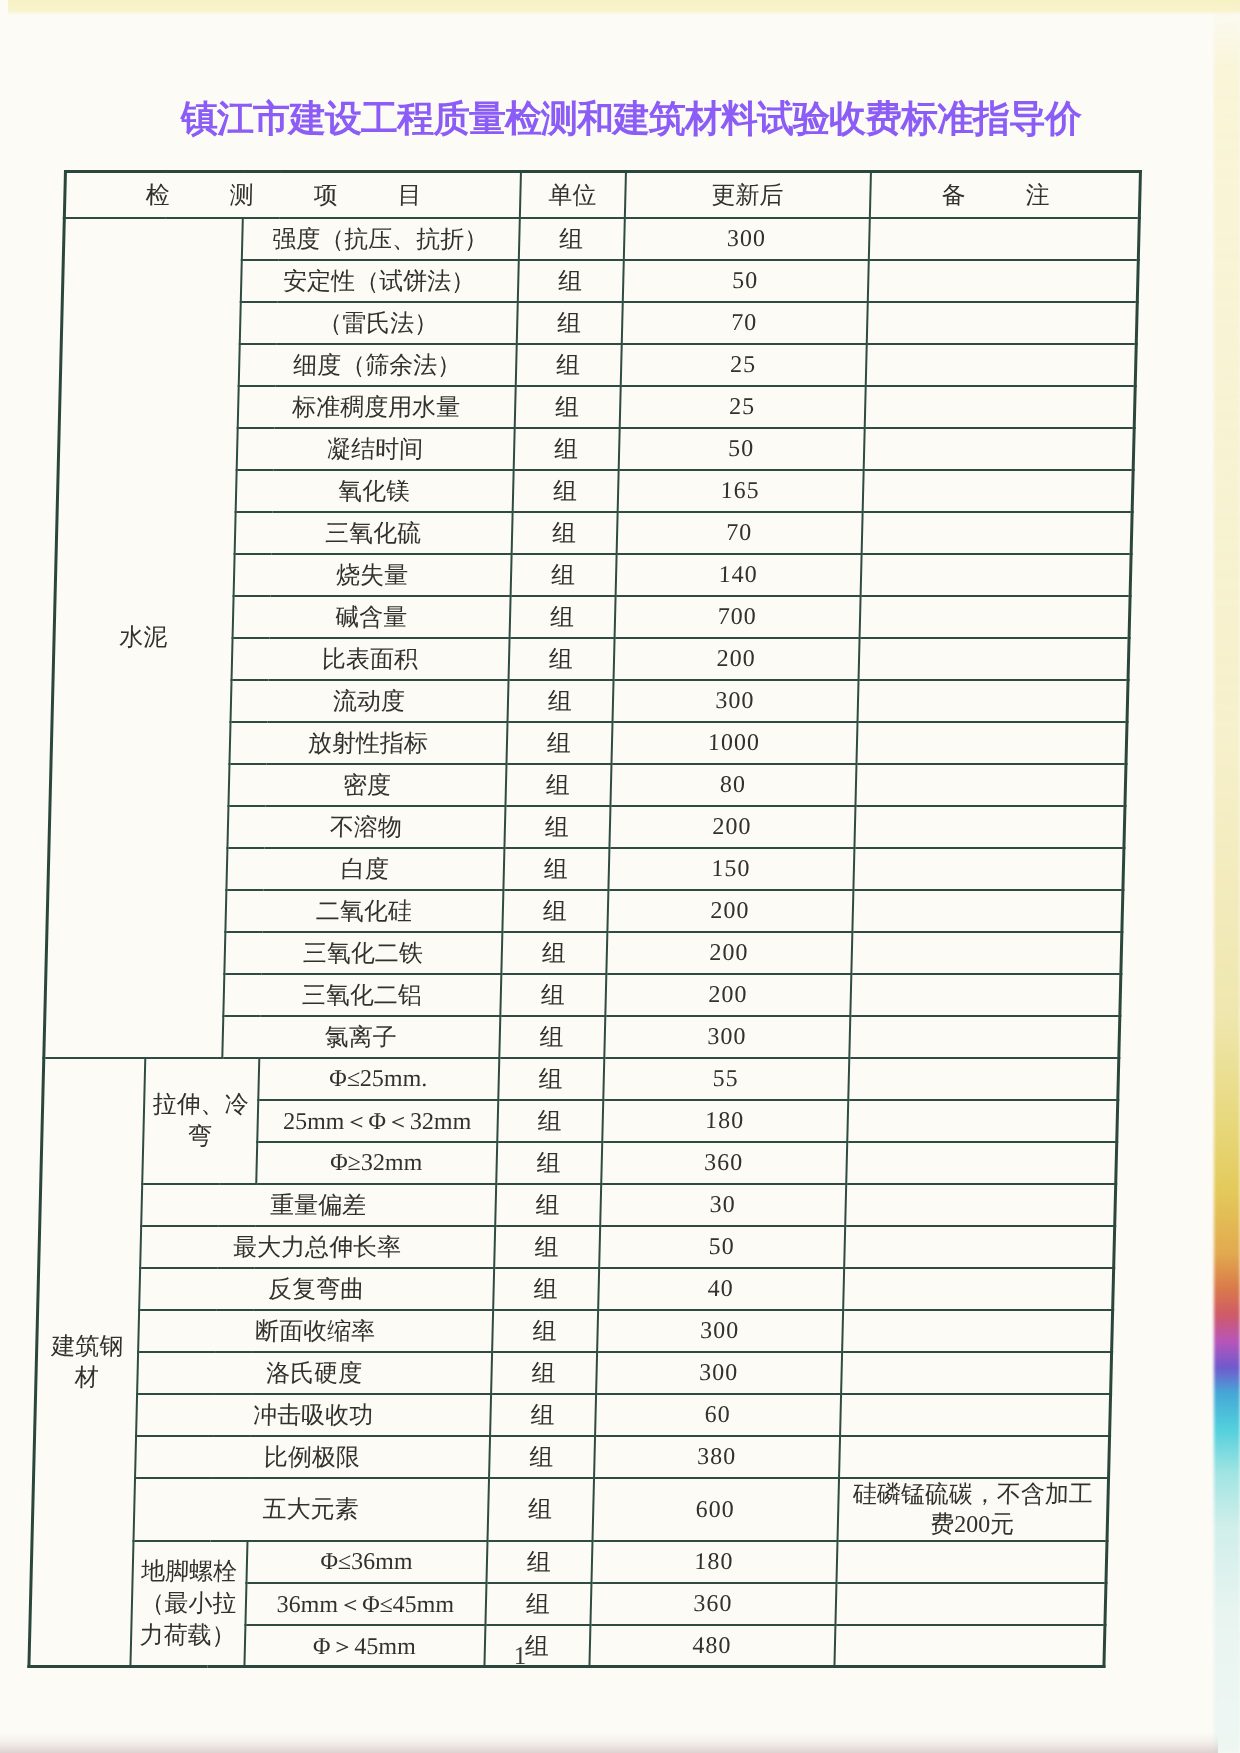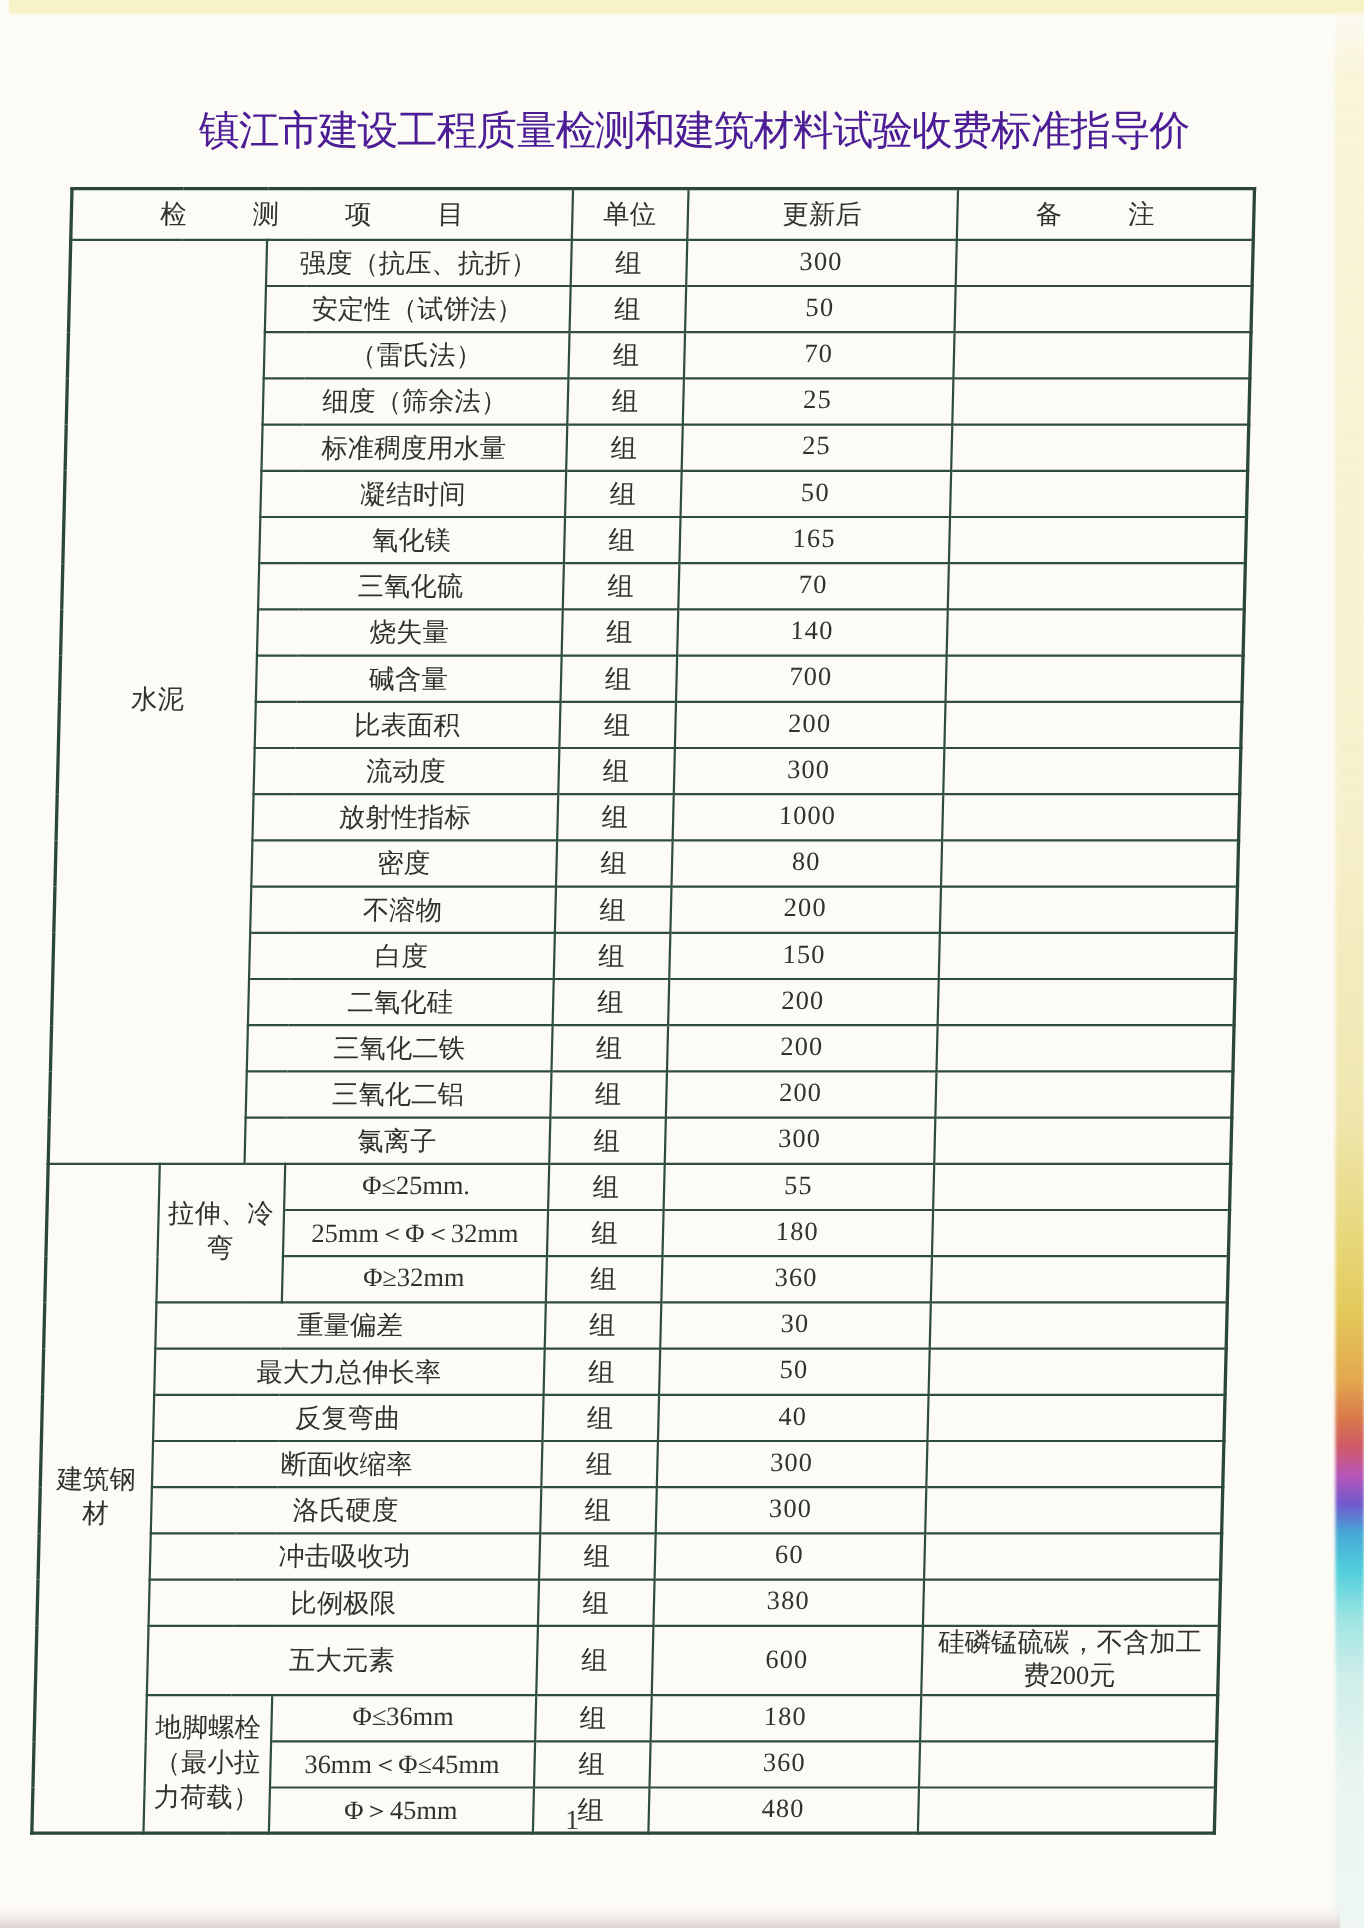--- a/index.html
+++ b/index.html
@@ -36,22 +36,22 @@
       #eef6f2 100%);
     filter:blur(1.5px);
   }
   .scan-bottom-edge{
     position:absolute;bottom:0;left:0;right:22px;height:20px;
     background:linear-gradient(0deg,rgba(198,178,178,0.55) 0%,rgba(226,212,212,0.30) 55%,rgba(240,235,235,0) 100%);
   }
   
   .doc-title{
     position:absolute;left:181px;top:94px;
-    font-size:37px;font-weight:400;letter-spacing:-1px;
-    color:#4c1d95;white-space:nowrap;
+    font-size:37px;font-weight:700;letter-spacing:-1px;
+    color:#8b5cf6;white-space:nowrap;
   }
   
   .table-wrap{
     position:absolute;left:64px;top:170px;
     transform:skewX(-1.4deg);
     transform-origin:50% 0;
   }
   table.fee{
     border-collapse:collapse;table-layout:fixed;width:1075px;
     border:3px solid #2b473c;

